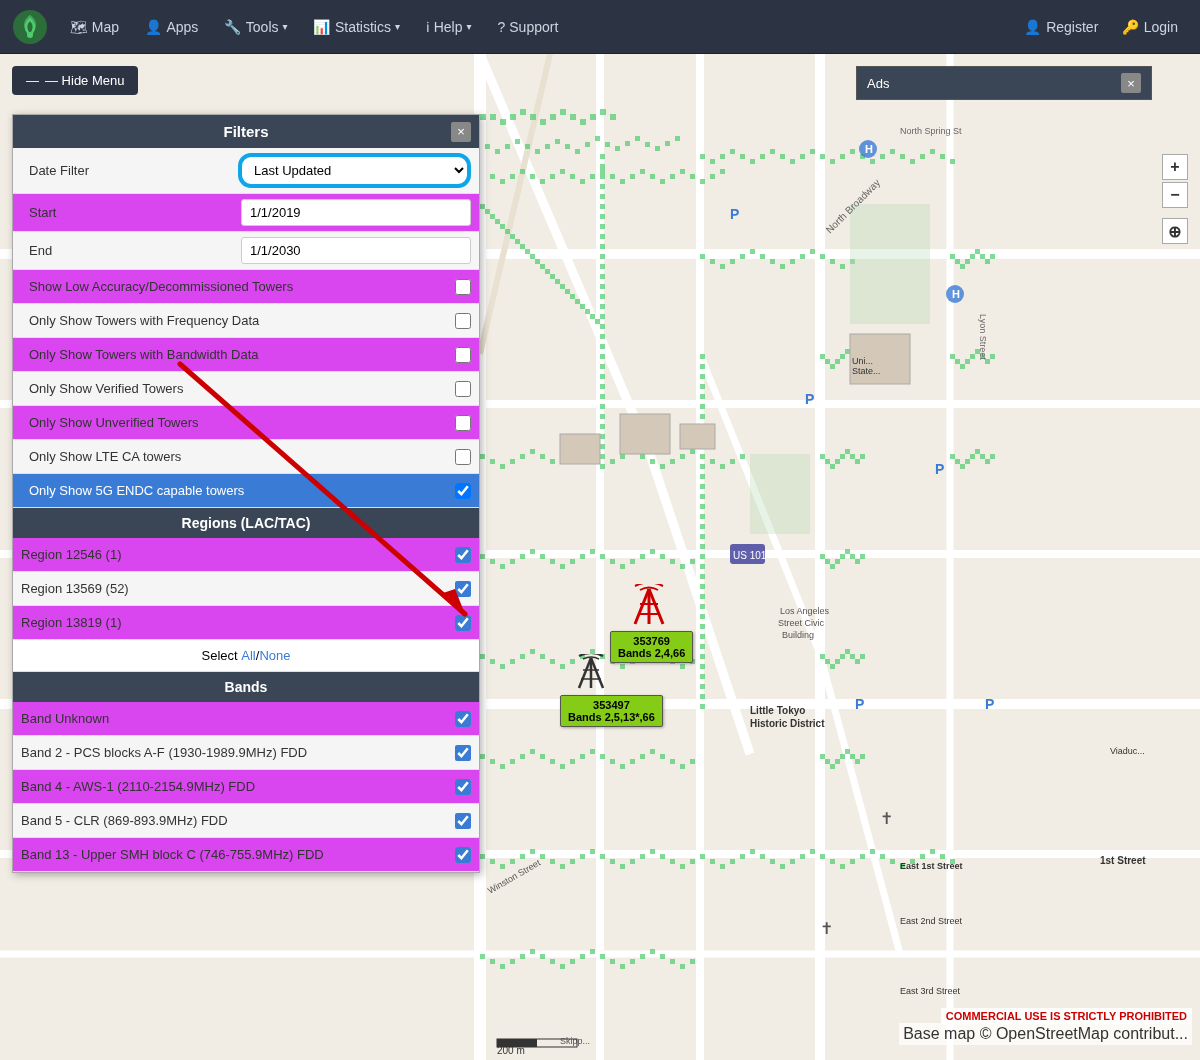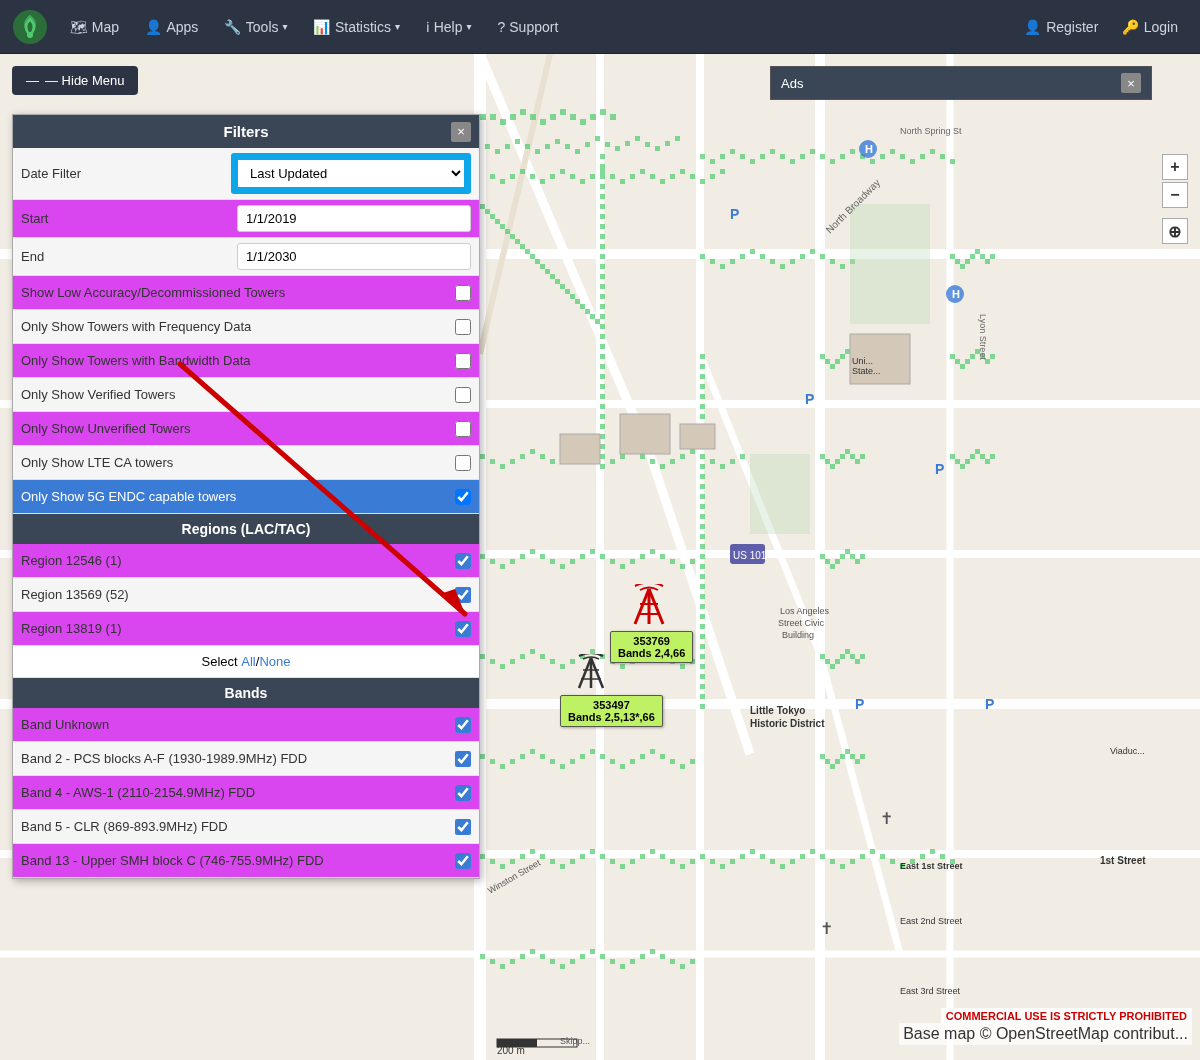--- a/index.html
+++ b/index.html
@@ -53,24 +53,24 @@
       position: absolute; right: 8px; top: 50%; transform: translateY(-50%);
       background: #888; color: #fff; border: none; width: 20px; height: 20px;
       border-radius: 2px; cursor: pointer; font-size: 13px; line-height: 20px; text-align: center;
     }
 
     .filter-row {
       display: flex; align-items: center; padding: 5px 8px;
       border-bottom: 1px solid #e0e0e0; min-height: 34px;
     }
     .filter-row:nth-child(even) { background: #f5f5f5; }
-    .filter-row label { flex: 1; color: #333; font-size: 13px; }
+    .filter-row label { flex: 1; color: #333; font-size: 13px; margin-left: 8px; }
     .filter-row input[type="checkbox"] { width: 16px; height: 16px; margin-left: 8px; cursor: pointer; }
     .filter-select {
-      flex: 1; padding: 5px 8px; border: 7px solid #0ea5e9; border-radius: 3px;
+      flex: 1; padding: 5px 8px; border: 4px solid #0ea5e9; border-radius: 13px;
       font-size: 13px; background: #fff;
     }
     .filter-input {
       flex: 1; padding: 5px 8px; border: 1px solid #ccc; border-radius: 3px;
       font-size: 13px;
     }
 
     .highlighted-row {
       background: #3a7bd5 !important; color: #fff;
     }
@@ -91,21 +91,21 @@
 
     .select-all-row {
       display: flex; align-items: flex-end; justify-content: center;
       padding: 8px; border-bottom: 1px solid #e0e0e0;
       background: #fff;
     }
     .select-all-row a { color: #3a7bd5; text-decoration: none; font-size: 13px; cursor: pointer; }
 
     
     #ads-popup {
-      position: absolute; top: 12px; right: 48px; width: 382px;
+      position: absolute; top: 12px; right: 48px; width: 296px;
       background: #3a4555; color: #fff;
       border: 1px solid #555; z-index: 60;
       display: flex; align-items: center; justify-content: space-between;
       padding: 6px 10px;
     }
     #ads-popup .close-x {
       background: #888; color: #fff; border: none; width: 20px; height: 20px;
       border-radius: 2px; cursor: pointer; font-size: 13px;
     }
 
@@ -122,21 +122,21 @@
       position: absolute; bottom: 15px; right: 8px; z-index: 40;
       font-size: 16px; color: #333; background: rgba(255,255,255,0.7); padding: 2px 4px;
     }
     .commercial-warning {
       position: absolute; bottom: 36px; right: 8px; z-index: 40;
       font-size: 11px; color: #c00; background: rgba(255,255,255,0.85); padding: 2px 5px; font-weight: bold; text-align: right;
     }
 
     
     .tower-popup {
-      position: absolute; background: #bef264; border: 1px solid #555;
+      position: absolute; background: #84cc16; border: 1px solid #555;
       padding: 3px 7px; font-size: 11px; font-weight: bold; text-align: center;
       border-radius: 2px; box-shadow: 1px 1px 3px rgba(0,0,0,0.3);
     }
   </style>
 </head>
 <body>
 
 <div id="navbar">
 
   <div style="display:flex;align-items:center;margin-right:6px;">

